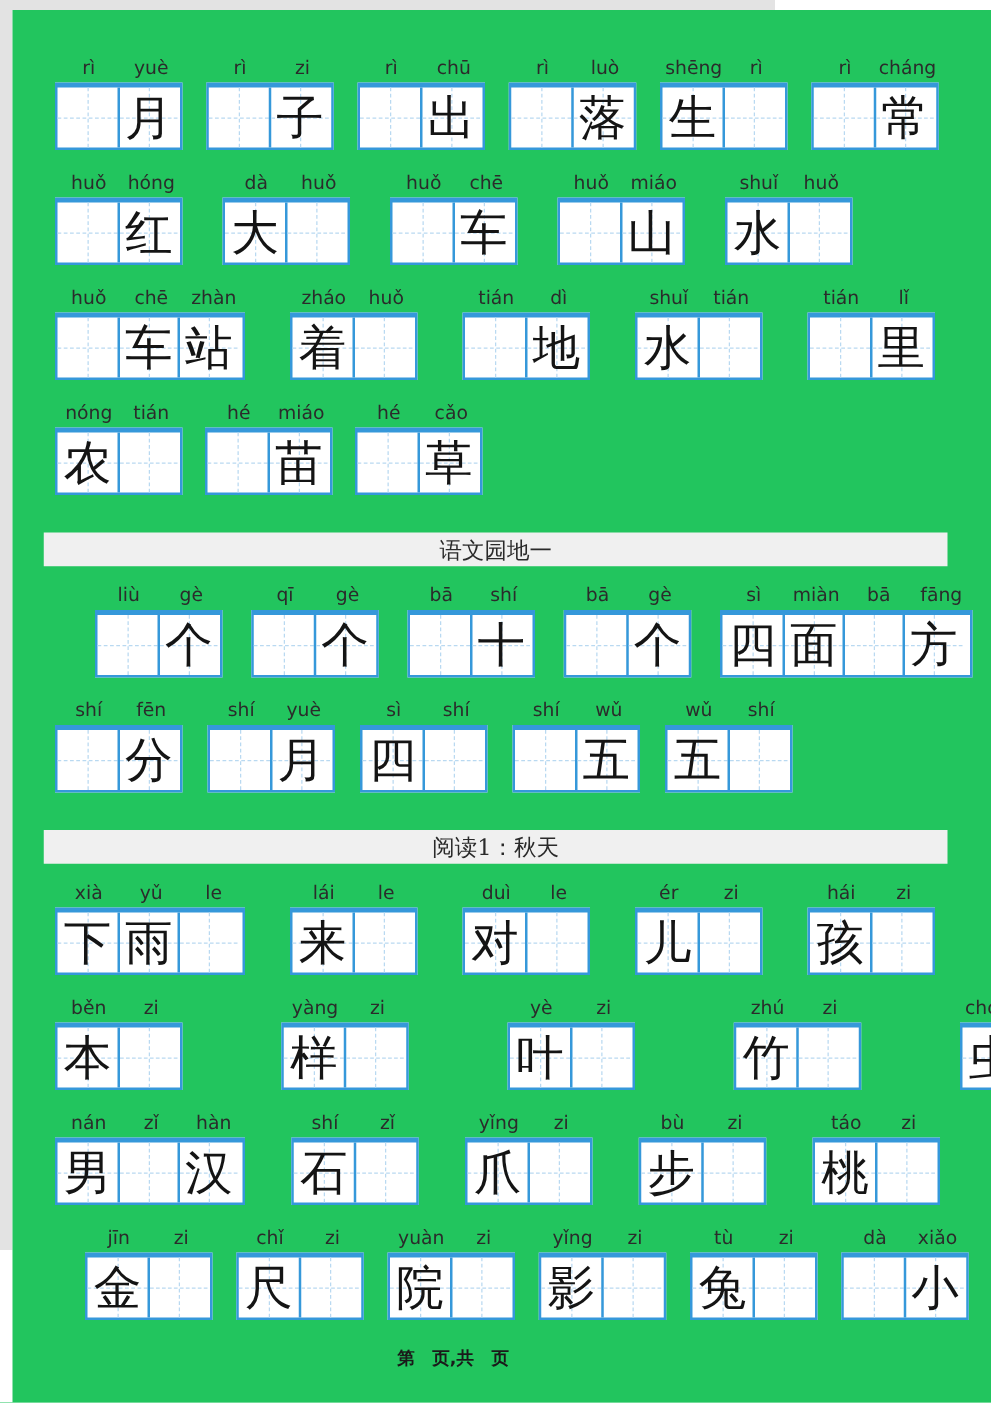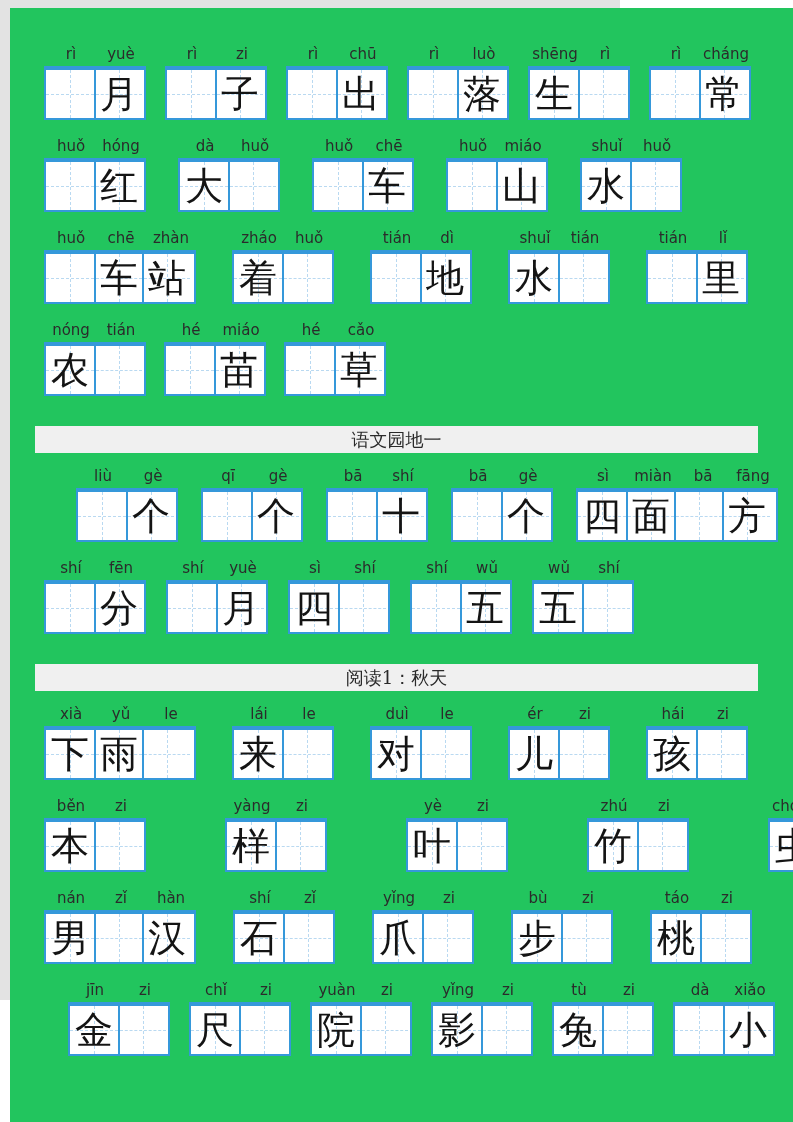--- a/index.html
+++ b/index.html
@@ -705,13 +705,14 @@
           </div>
           <div class="box-row">
             <div class="cell"></div>
             <div class="cell">
               <div class="char">小</div>
             </div>
           </div>
         </div>
       </div>
     </div>
+  <div class="footer">第　页,共　页</div>
 </div>
 
 </body></html>

